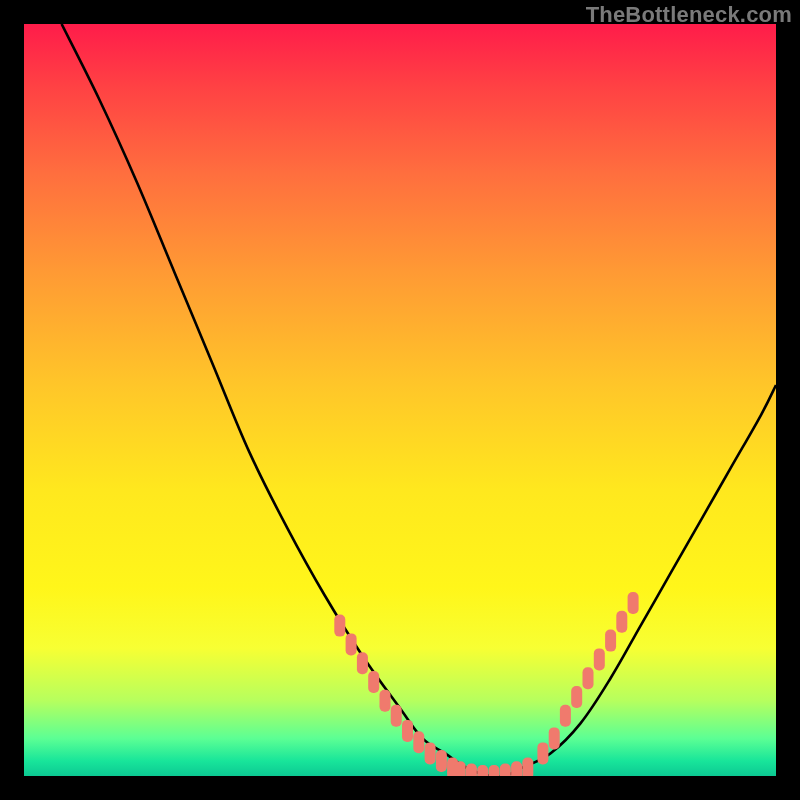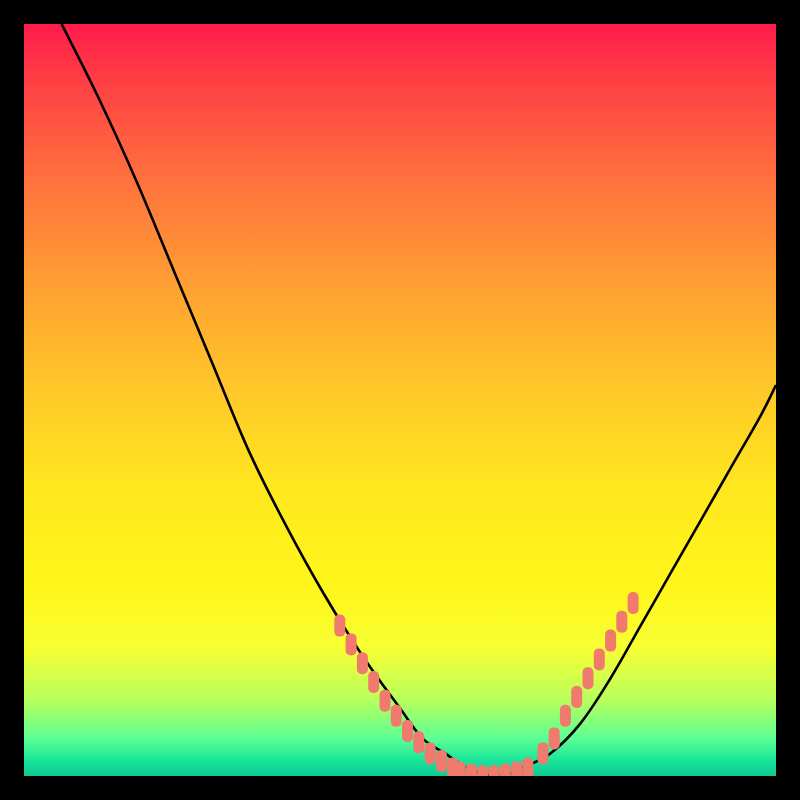--- a/index.html
+++ b/index.html
@@ -62,20 +62,21 @@
   }
   .tick {
     fill: #f07a6d;
   }
 </style>
 </head>
 <body>
 
 <div class="wrap">
 
+  <div class="watermark">TheBottleneck.com</div>
 
   <div class="plot">
     <div class="bg-gradient"></div>
 
     <svg class="curve" viewBox="0 0 752 752" preserveAspectRatio="none">
       <path id="curve-path" class="curve-stroke" d="M 37.6,0 C 44.368,13.535999999999987 61.664,46.77439999999994 75.2,75.19999999999993 C 88.736,103.62559999999992 99.264,126.78719999999996 112.8,157.91999999999996 C 126.336,189.05279999999996 136.864,215.67359999999996 150.4,248.15999999999997 C 163.936,280.64639999999997 174.464,305.9136 188,338.4 C 201.536,370.8864 212.064,398.8608 225.6,428.64 C 239.136,458.4192 249.664,478.1216 263.2,503.84 C 276.736,529.5584 287.264,548.5088 300.8,571.52 C 314.336,594.5312 324.86400000000003,611.376 338.40000000000003,631.68 C 351.93600000000004,651.9839999999999 365.1712,669.4304000000001 376,684.32 C 386.8288,699.2096 390.4384,706.2783999999999 398.56,714.4 C 406.6816,722.5216 412.99840000000006,724.0256 421.12000000000006,729.44 C 429.24160000000006,734.8544 435.55839999999995,740.4192 443.67999999999995,744.48 C 451.80159999999995,748.5408 459.472,750.6464 466.24,752 C 473.00800000000004,753.3536 475.86560000000003,753.3536 481.28000000000003,752 C 486.69440000000003,750.6464 488.19840000000005,748.5408 496.32000000000005,744.48 C 504.44160000000005,740.4192 515.5712,737.5616 526.4,729.44 C 537.2288,721.3184000000001 545.6512,712.8960000000001 556.48,699.36 C 567.3088,685.824 575.7312000000001,671.8368 586.5600000000001,654.24 C 597.3888000000001,636.6432 605.8112,620.5504 616.64,601.6 C 627.4688,582.6496000000001 635.8912,567.9104000000001 646.72,548.96 C 657.5488,530.0096 665.9712000000001,515.2704 676.8000000000001,496.32 C 687.6288000000001,477.3696 696.0512,462.6304 706.88,443.68 C 717.7088,424.7296 728.8384000000001,405.92960000000005 736.96,391.04 C 745.0816,376.1504 749.2928,366.3744 752,360.96"></path>
       <g id="markers-left">
           <rect x="310.3" y="590.6" width="11" height="22" rx="5" class="tick"></rect>
           <rect x="321.6" y="609.4" width="11" height="22" rx="5" class="tick"></rect>
           <rect x="332.9" y="628.2" width="11" height="22" rx="5" class="tick"></rect>

